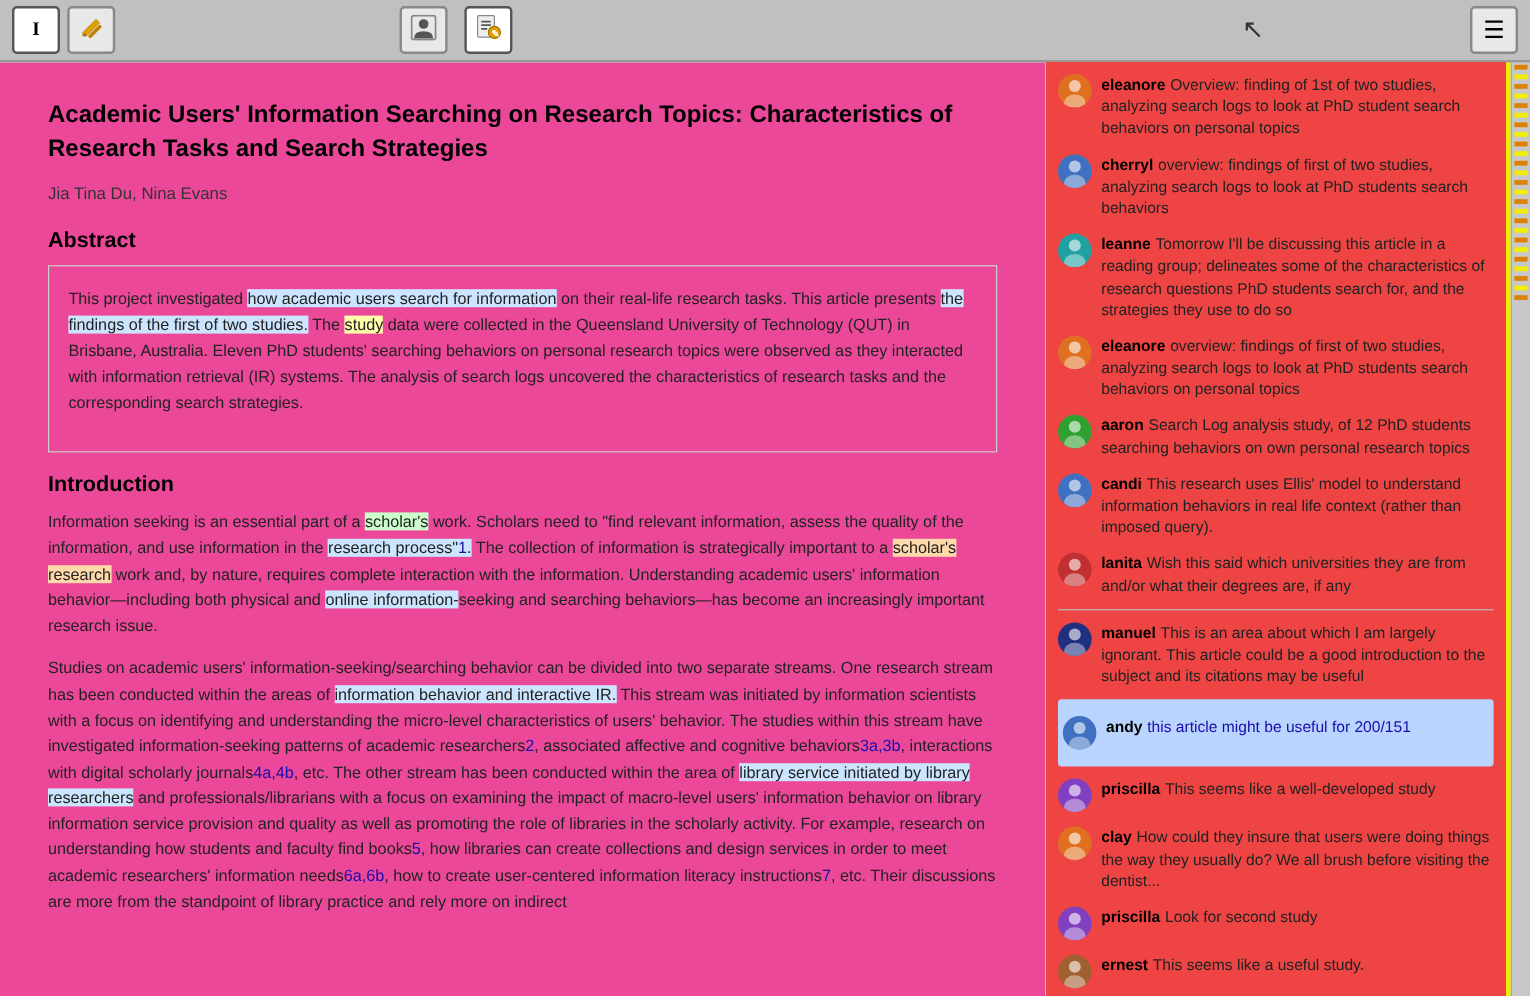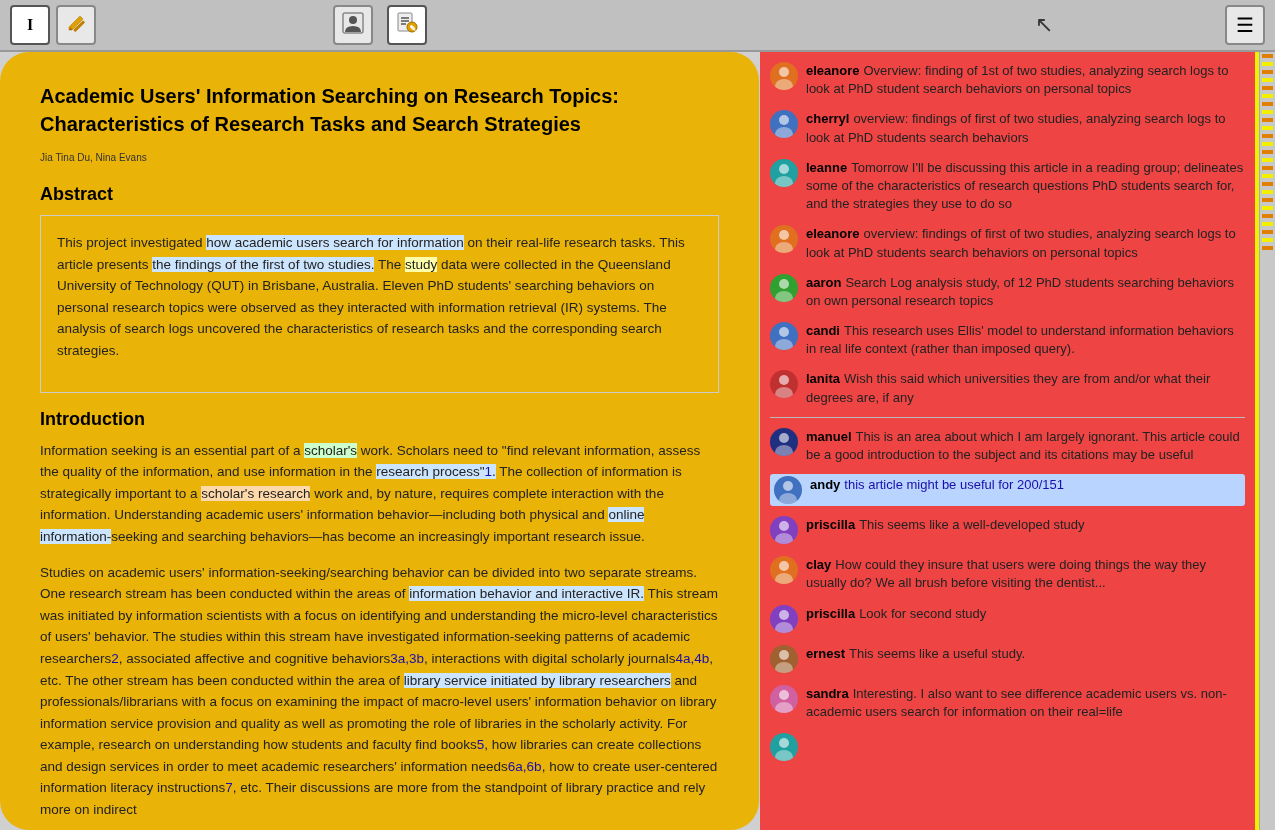--- a/index.html
+++ b/index.html
@@ -51,37 +51,36 @@
 
     
     #main {
       display: flex;
       flex: 1;
       overflow: hidden;
     }
 
     
     #article-panel {
-      width: 760px;
-      background: #eab308;
+      width: 872px;
+      background: #ec4899;
       padding: 30px 40px;
       overflow-y: auto;
       flex-shrink: 0;
       border-right: 1px solid #ccc;
-      border-radius: 29px;
     }
     #article-panel h1 {
       font-size: 20px;
       font-weight: bold;
       color: #000;
       line-height: 1.4;
       margin-bottom: 12px;
     }
     #article-panel .authors {
-      font-size: 10px;
+      font-size: 14px;
       color: #333;
       margin-bottom: 18px;
     }
     #article-panel h2 {
       font-size: 18px;
       font-weight: bold;
       color: #000;
       margin-bottom: 10px;
       margin-top: 16px;
     }
@@ -137,21 +136,21 @@
     .comment-avatar.green { background: #30a030; }
     .comment-avatar.red { background: #c03030; }
     .comment-avatar.purple { background: #8040c0; }
     .comment-avatar.gray { background: #808080; }
     .comment-avatar.brown { background: #a06030; }
     .comment-avatar.darkblue { background: #203080; }
     .comment-avatar.pink { background: #d060a0; }
     .comment-content { flex: 1; font-size: 13px; line-height: 1.4; }
     .comment-username { font-weight: bold; color: #000; margin-right: 4px; }
     .comment-text { color: #222; }
-    .comment-item.highlighted { background: #b8d4ff; border-radius: 3px; padding: 2px 4px; }
+    .comment-item.highlighted { background: #b8d4ff; border-radius: 3px; padding: 14px 4px; }
     .comment-text.link-style { color: #1a0dab; }
     .comment-separator { border: none; border-top: 1px solid #bbb; margin: 8px 0; }
 
     
     #right-strip {
       width: 16px;
       background: #c8c8c8;
       display: flex;
       flex-direction: column;
       border-left: 1px solid #aaa;

